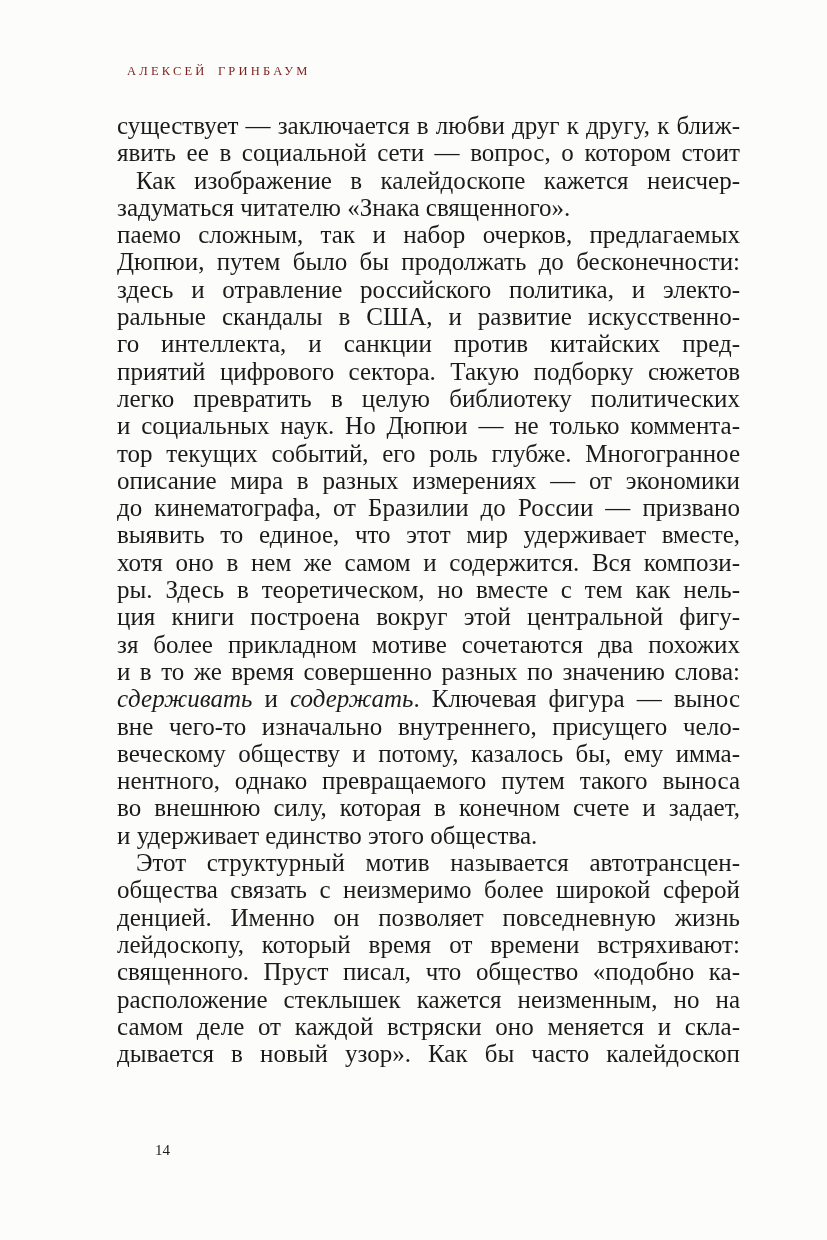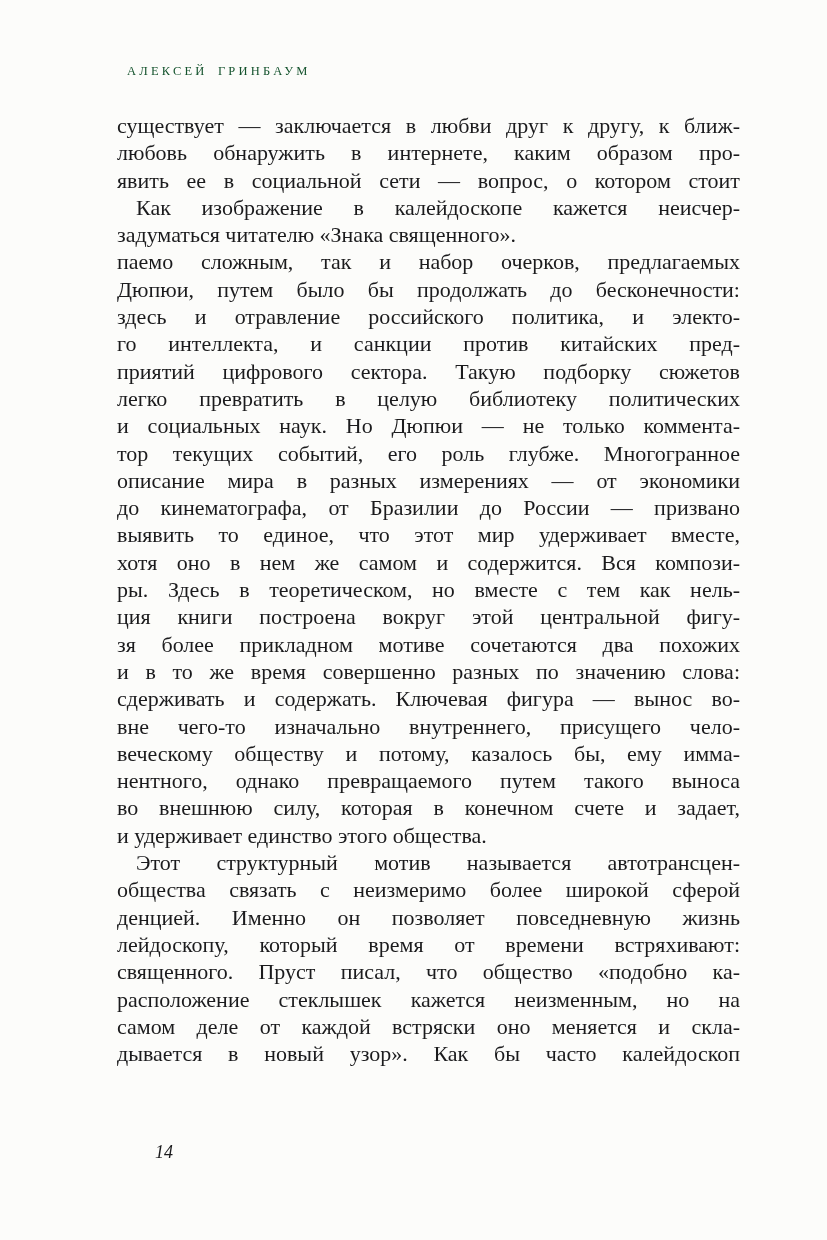--- a/index.html
+++ b/index.html
@@ -18,77 +18,77 @@
     position: absolute;
     inset: 0;
   }
   .running-header {
     position: absolute;
     left: 127px;
     top: 64px;
     font-size: 12.5px;
     letter-spacing: 3.2px;
     word-spacing: 4px;
-    color: #14532d;
+    color: #7f1d1d;
     white-space: nowrap;
   }
   .text-block {
     position: absolute;
     left: 117px;
     top: 112px;
     width: 623px;
     color: #1b1b1d;
   }
   .line {
-    font-size: 22px;
+    font-size: 25px;
     line-height: 27.3px;
     height: 27.3px;
     text-align: justify;
     -moz-text-align-last: justify;
     text-align-last: justify;
     overflow: hidden;
     white-space: normal;
   }
   .line.para-end {
     text-align-last: left;
     -moz-text-align-last: left;
   }
   .line.indent {
     text-indent: 19px;
   }
   .line .it {
+    font-style: italic;
     margin-top: 32px;
   }
   .page-number {
     position: absolute;
     left: 155px;
     top: 1142px;
-    font-size: 18px;
+    font-size: 15px;
     color: #1b1b1d;
     font-variant-numeric: oldstyle-nums;
     font-feature-settings: "onum";
-    font-style: italic;
   }
 </style>
 </head>
 <body>
 
 <div class="book-page">
 
   <div class="running-header">АЛЕКСЕЙ ГРИНБАУМ</div>
 
   <div class="text-block">
       <div class="line">существует — заключается в любви друг к другу, к ближ-</div>
-      <div class="line">любовь обнаружить в интернете, каким образом про-</div>
       <div class="line">явить ее в социальной сети — вопрос, о котором стоит</div>
       <div class="line indent">Как изображение в калейдоскопе кажется неисчер-</div>
       <div class="line para-end">задуматься читателю «Знака священного».</div>
       <div class="line">паемо сложным, так и набор очерков, предлагаемых</div>
       <div class="line">Дюпюи, путем было бы продолжать до бесконечности:</div>
       <div class="line">здесь и отравление российского политика, и электо-</div>
+      <div class="line">ральные скандалы в США, и развитие искусственно-</div>
       <div class="line">го интеллекта, и санкции против китайских пред-</div>
       <div class="line">приятий цифрового сектора. Такую подборку сюжетов</div>
       <div class="line">легко превратить в целую библиотеку политических</div>
       <div class="line">и социальных наук. Но Дюпюи — не только коммента-</div>
       <div class="line">тор текущих событий, его роль глубже. Многогранное</div>
       <div class="line">описание мира в разных измерениях — от экономики</div>
       <div class="line">до кинематографа, от Бразилии до России — призвано</div>
       <div class="line">выявить то единое, что этот мир удерживает вместе,</div>
       <div class="line">хотя оно в нем же самом и содержится. Вся компози-</div>
       <div class="line">ры. Здесь в теоретическом, но вместе с тем как нель-</div>

